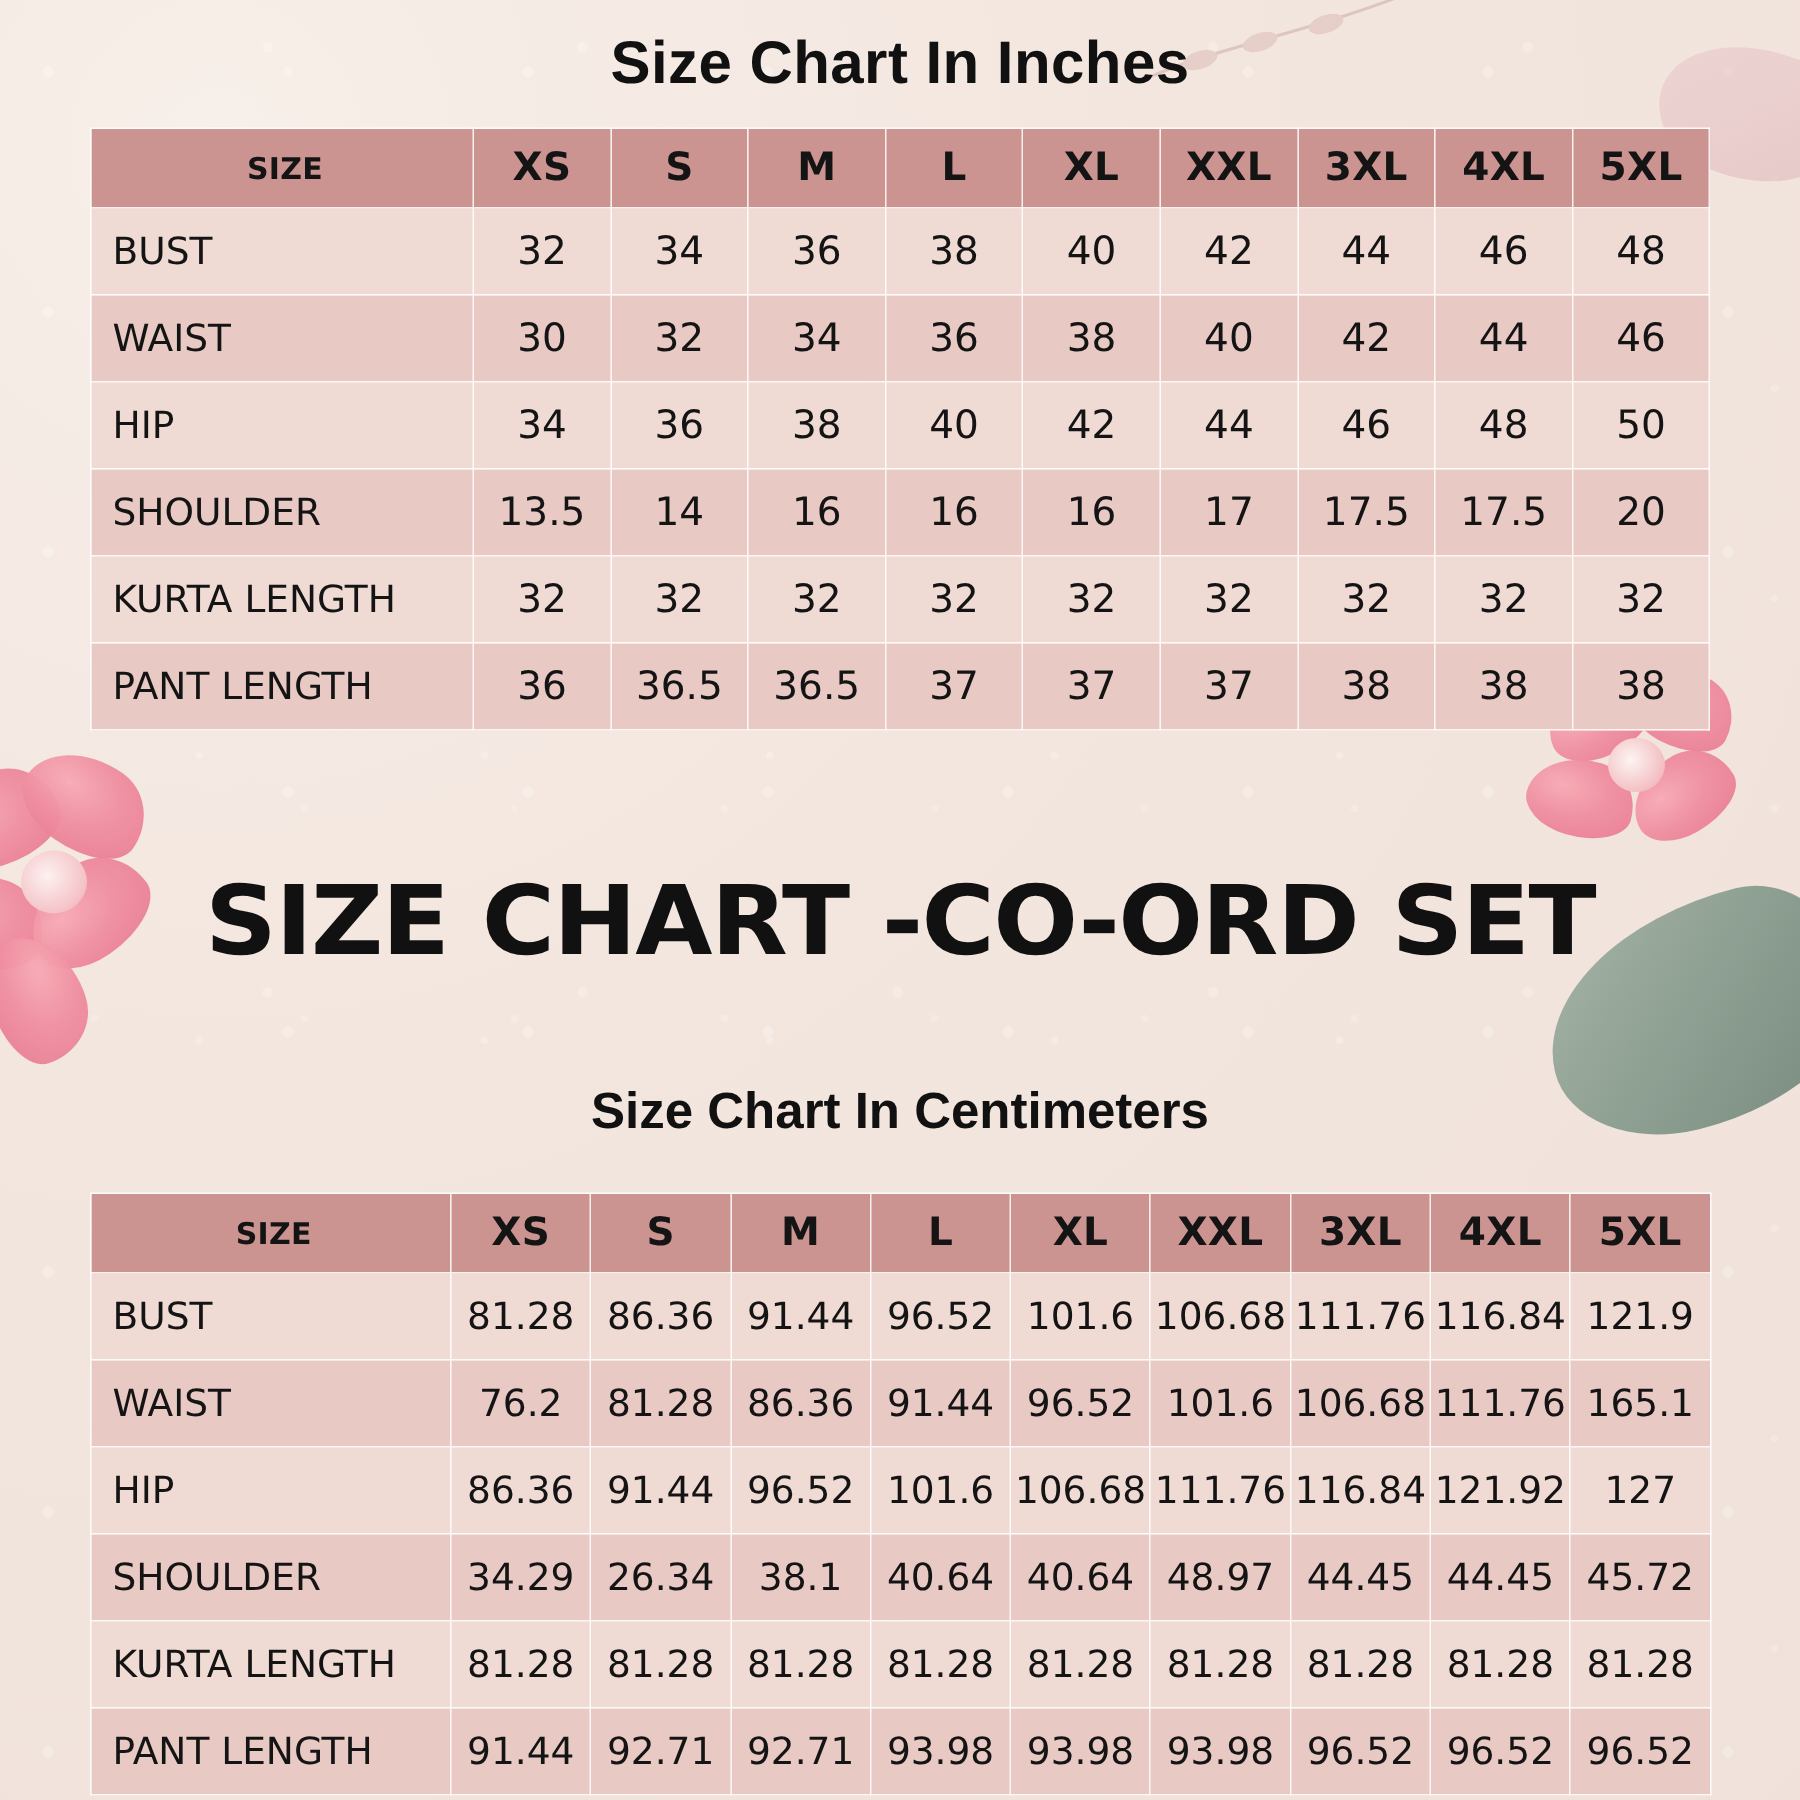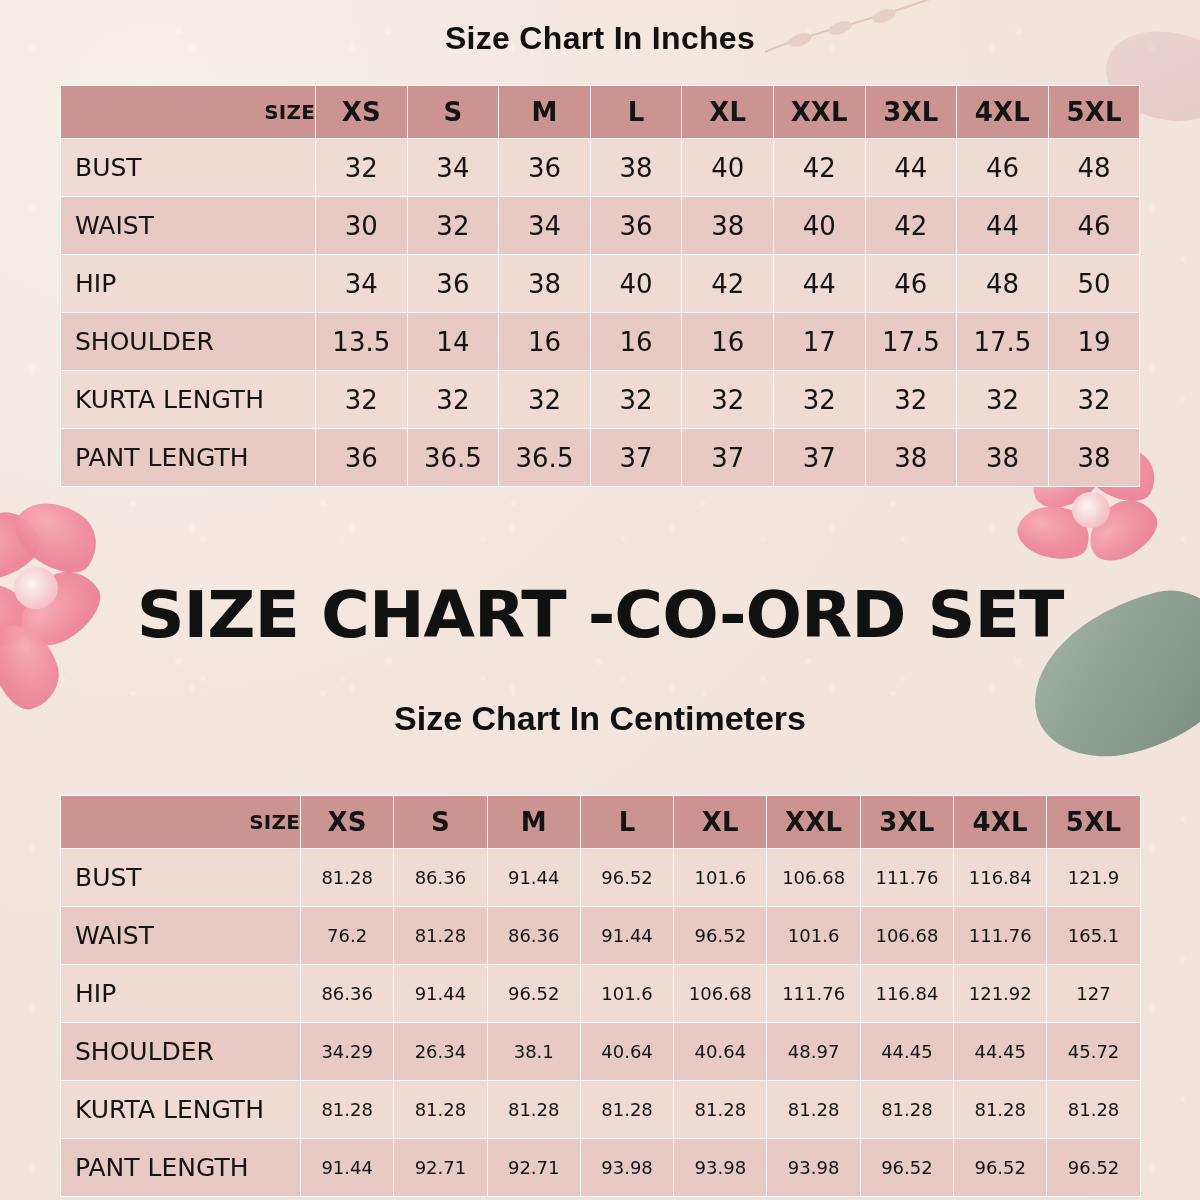--- a/index.html
+++ b/index.html
@@ -104,33 +104,33 @@
   
   .heading {
     position: absolute;
     width: 100%;
     text-align: center;
     color: #111;
     font-weight: bold;
   }
   #inches-title {
     top: 20px;
-    font-size: 32px;
+    font-size: 40px;
     letter-spacing: .3px;
   }
   #main-title {
     top: 578px;
     font-size: 64px;
     letter-spacing: -1px;
     font-family: "DejaVu Sans", sans-serif;
     font-weight: 700;
     transform: scaleX(1.04);
   }
   #cm-title {
-    top: 699px;
+    top: 722px;
     font-size: 34px;
   }
 
   
   .table-wrap {
     position: absolute;
   }
   #inches-table-wrap { left: 60px; top: 85px; width: 1080px; }
   #cm-table-wrap     { left: 60px; top: 795px; width: 1080px; }
 
@@ -147,21 +147,21 @@
     padding: 0;
   }
   thead th {
     background: #cc9491;
     font-size: 26px;
     font-weight: bold;
     height: 52px;
     letter-spacing: .2px;
   }
   thead th.label-col {
-    text-align: right;
+    text-align: center;
     padding-left: 4px;
     font-size: 20px;
   }
   tbody td {
     height: 57px;
     font-size: 26px;
   }
   tbody td.label-col {
     text-align: left;
     padding-left: 14px;
@@ -170,21 +170,21 @@
   }
   tbody tr:nth-child(odd)  td { background: #f0dad4; }
   tbody tr:nth-child(even) td { background: #e8c9c4; }
 
   
   col.c-label { width: 255px; }
   col.c-size  { width: 91.6px; }
 
   #cm-table-wrap col.c-label { width: 240px; }
   #cm-table-wrap col.c-size  { width: 93.3px; }
-  #cm-table-wrap tbody td { font-size: 18px; height: 57px; }
+  #cm-table-wrap tbody td { font-size: 25px; height: 57px; }
   #cm-table-wrap tbody td.label-col { font-size: 25px; }
   #cm-table-wrap thead th { background: #cc9491; }
 </style>
 </head>
 <body>
 
 <div class="bg"></div>
 <div class="bg-texture"></div>
 
 <div class="flower flower-left">
@@ -284,21 +284,21 @@
       <tr>
         <td class="label-col">SHOULDER</td>
         <td>13.5</td>
         <td>14</td>
         <td>16</td>
         <td>16</td>
         <td>16</td>
         <td>17</td>
         <td>17.5</td>
         <td>17.5</td>
-        <td>19</td>
+        <td>20</td>
       </tr>
       <tr>
         <td class="label-col">KURTA LENGTH</td>
         <td>32</td>
         <td>32</td>
         <td>32</td>
         <td>32</td>
         <td>32</td>
         <td>32</td>
         <td>32</td>

